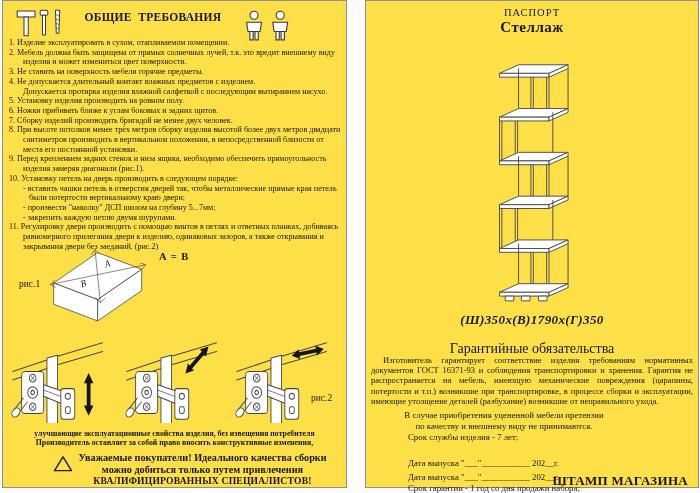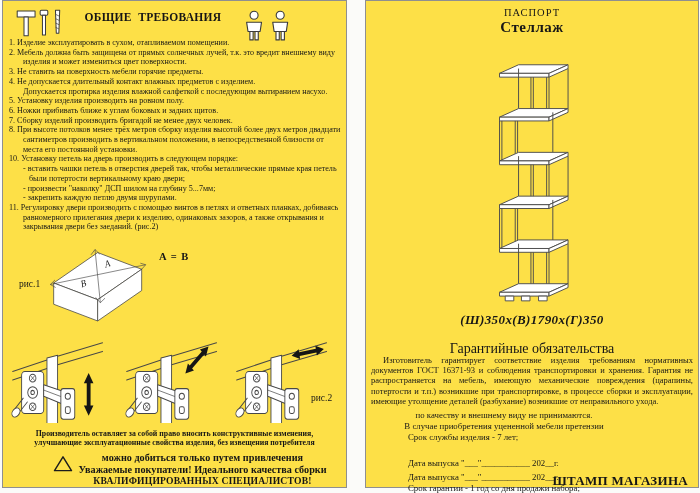--- a/index.html
+++ b/index.html
@@ -118,20 +118,21 @@
     <div class="req-list">
       <p class="req">1. Изделие эксплуатировать в сухом, отапливаемом помещении.</p>
       <p class="req">2. Мебель должна быть защищена от прямых солнечных лучей, т.к. это вредит внешнему виду изделия и может измениться цвет поверхности.</p>
       <p class="req">3. Не ставить на поверхность мебели горячие предметы.</p>
       <p class="req">4. Не допускается длительный контакт влажных предметов с изделием.
 Допускается протирка изделия влажной салфеткой с последующим вытиранием насухо.</p>
       <p class="req">5. Установку изделия производить на ровном полу.</p>
       <p class="req">6. Ножки прибивать ближе к углам боковых и задних щитов.</p>
       <p class="req">7. Сборку изделий производить бригадой не менее двух человек.</p>
       <p class="req">8. При высоте потолков менее трёх метров сборку изделия высотой более двух метров двадцати сантиметров производить в вертикальном положении, в непосредственной близости от места его постоянной установки.</p>
+      <p class="req">9. Перед креплением задних стенок и низа ящика, необходимо обеспечить прямоугольность изделия замеряя диагонали (рис.1).</p>
       <p class="req">10. Установку петель на дверь производить в следующем порядке:</p>
       <p class="req-sub">- вставить чашки петель в отверстия дверей так, чтобы металлические прямые края петель были потертости вертикальному краю двери;</p>
       <p class="req-sub">- произвести "наколку" ДСП шилом на глубину 5...7мм;</p>
       <p class="req-sub">- закрепить каждую петлю двумя шурупами.</p>
       <p class="req">11. Регулировку двери производить с помощью винтов в петлях и ответных планках, добиваясь равномерного прилегания двери к изделию, одинаковых зазоров, а также открывания и закрывания двери без заеданий. (рис.2)</p>
     </div>
 
     <div class="fig1-label">рис.1</div>
     <svg class="fig1-svg" width="100" height="76" viewBox="0 0 150 100" preserveAspectRatio="none">
       <g stroke="#474747" stroke-width="1.1" fill="#fff" stroke-linejoin="round">
@@ -158,30 +159,30 @@
         <use href="#darr" transform="translate(88,22) rotate(45) scale(0.8)"></use>
       </svg>
       <svg class="hinge-c" width="94" height="84" viewBox="0 0 115 88" preserveAspectRatio="none">
         <use href="#hinge-base"></use>
         <use href="#darr" transform="translate(89,14) rotate(80) scale(0.8)"></use>
       </svg>
       <div class="fig2-label">рис.2</div>
     </div>
 
     <div class="manu-note">
+      <div>улучшающие эксплуатационные свойства изделия, без извещения потребителя</div>
       <div>Производитель оставляет за собой право вносить конструктивные изменения,</div>
-      <div>улучшающие эксплуатационные свойства изделия, без извещения потребителя</div>
     </div>
 
     <svg class="warn-tri" width="20" height="17" viewBox="0 0 22 19">
       <path d="M11,2 L20.5,17.5 L1.5,17.5 Z" fill="none" stroke="#1c1c1c" stroke-width="1.6" stroke-linejoin="round"></path>
     </svg>
     <div class="warn-text">
+      <div>Уважаемые покупатели! Идеального качества сборки</div>
       <div>можно добиться только путем привлечения</div>
-      <div>Уважаемые покупатели! Идеального качества сборки</div>
       <div class="warn-caps">КВАЛИФИЦИРОВАННЫХ СПЕЦИАЛИСТОВ!</div>
     </div>
   </div>
 
   <div class="panel panel-right">
     <div class="rp-doc-title">ПАСПОРТ</div>
     <div class="rp-product">Стеллаж</div>
 
     <svg class="shelf-svg" width="99" height="250" viewBox="0 0 104 262">
       <g stroke="#4c4c4c" stroke-width="1" fill="none" stroke-linejoin="round">
@@ -230,22 +231,22 @@
           <rect x="51" y="254" width="9" height="5"></rect>
         </g>
       </g>
     </svg>
 
     <div class="rp-dims">(Ш)350х(В)1790х(Г)350</div>
     <div class="rp-war-title">Гарантийные обязательства</div>
     <p class="rp-war-text">Изготовитель гарантирует соответствие изделия требованиям нормативных документов ГОСТ 16371-93 и соблюдения транспортировки и хранения. Гарантия не распространяется на мебель, имеющую механические повреждения (царапины, потертости и т.п.) возникшие при транспортировке, в процессе сборки и эксплуатации, имеющие утолщение деталей (разбухание) возникшие от неправильного ухода.</p>
 
     <div class="rp-case">
+      <div>В случае приобретения уцененной мебели претензии</div>
       <div>по качеству и внешнему виду не принимаются.</div>
-      <div>В случае приобретения уцененной мебели претензии</div>
     </div>
 
     <div class="rp-line rp-life">Срок службы изделия - 7 лет;</div>
     <div class="rp-line rp-period">Срок гарантии - 1 год со дня продажи набора;</div>
     <div class="rp-line rp-date1">Дата выпуска "___"___________ 202__г.</div>
     <div class="rp-line rp-date2">Дата выпуска "___"___________ 202__г.</div>
     <div class="rp-stamp">ШТАМП МАГАЗИНА</div>
   </div>
 </div>
 

